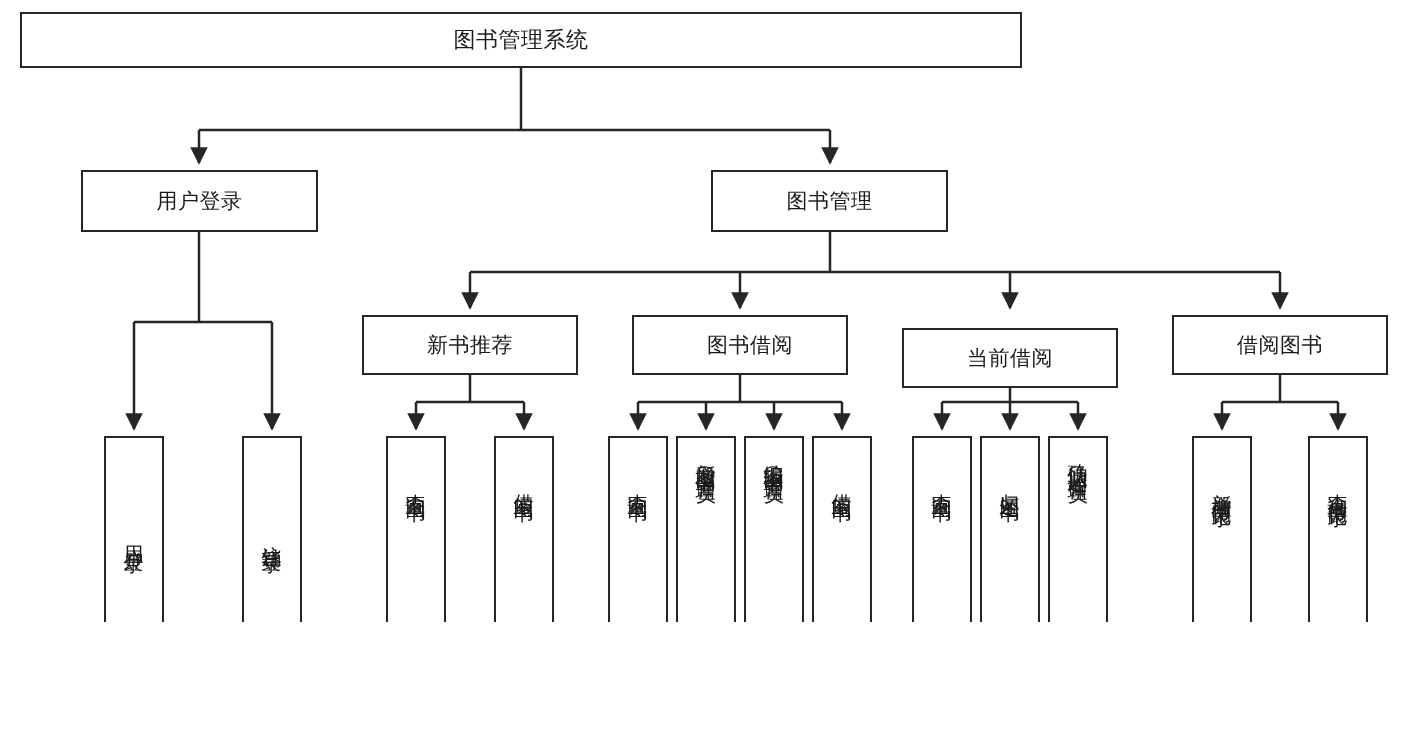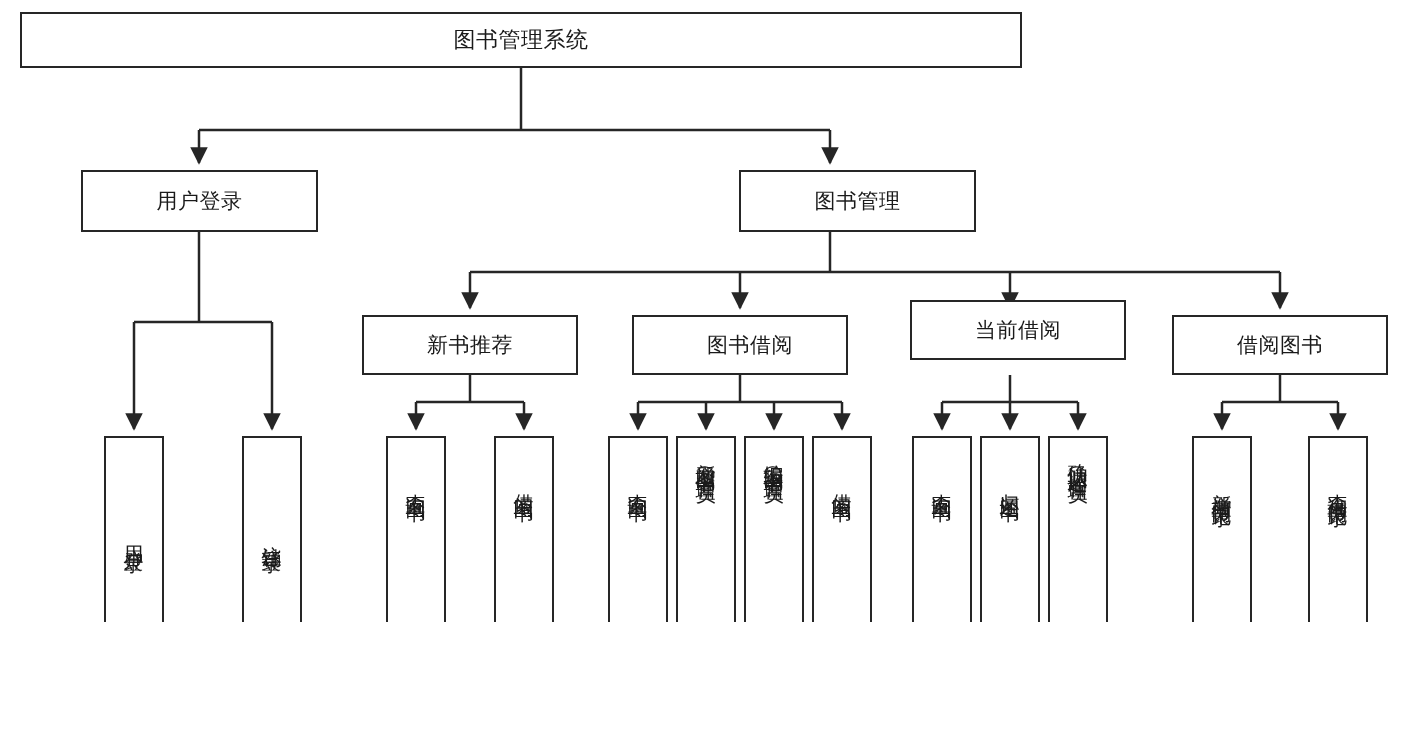--- a/index.html
+++ b/index.html
@@ -132,31 +132,31 @@
     </g>
   </svg>
 
   <div class="node horiz root" style="left:20px; top:12px; width:1002px; height:56px;">
     <span class="label">图书管理系统</span>
   </div>
 
   <div class="node horiz" style="left:81px; top:170px; width:237px; height:62px;">
     <span class="label">用户登录</span>
   </div>
-  <div class="node horiz" style="left:711px; top:170px; width:237px; height:62px;margin-left:28px;">
+  <div class="node horiz" style="left:711px; top:170px; width:237px; height:62px;">
     <span class="label">图书管理</span>
   </div>
 
   <div class="node horiz" style="left:362px; top:315px; width:216px; height:60px;">
     <span class="label">新书推荐</span>
   </div>
   <div class="node horiz" style="left:632px; top:315px; width:216px; height:60px;padding-left:20px;">
     <span class="label">图书借阅</span>
   </div>
-  <div class="node horiz" style="left:902px; top:300px; width:216px; height:60px;margin-left:8px;">
+  <div class="node horiz" style="left:902px; top:328px; width:216px; height:60px;">
     <span class="label">当前借阅</span>
   </div>
   <div class="node horiz" style="left:1172px; top:315px; width:216px; height:60px;">
     <span class="label">借阅图书</span>
   </div>
 
   <div class="node vert mid" style="left:104px; top:436px; width:60px; height:298px;">
     <span class="label">用户登录</span>
   </div>
   <div class="node vert mid" style="left:242px; top:436px; width:60px; height:298px;">

